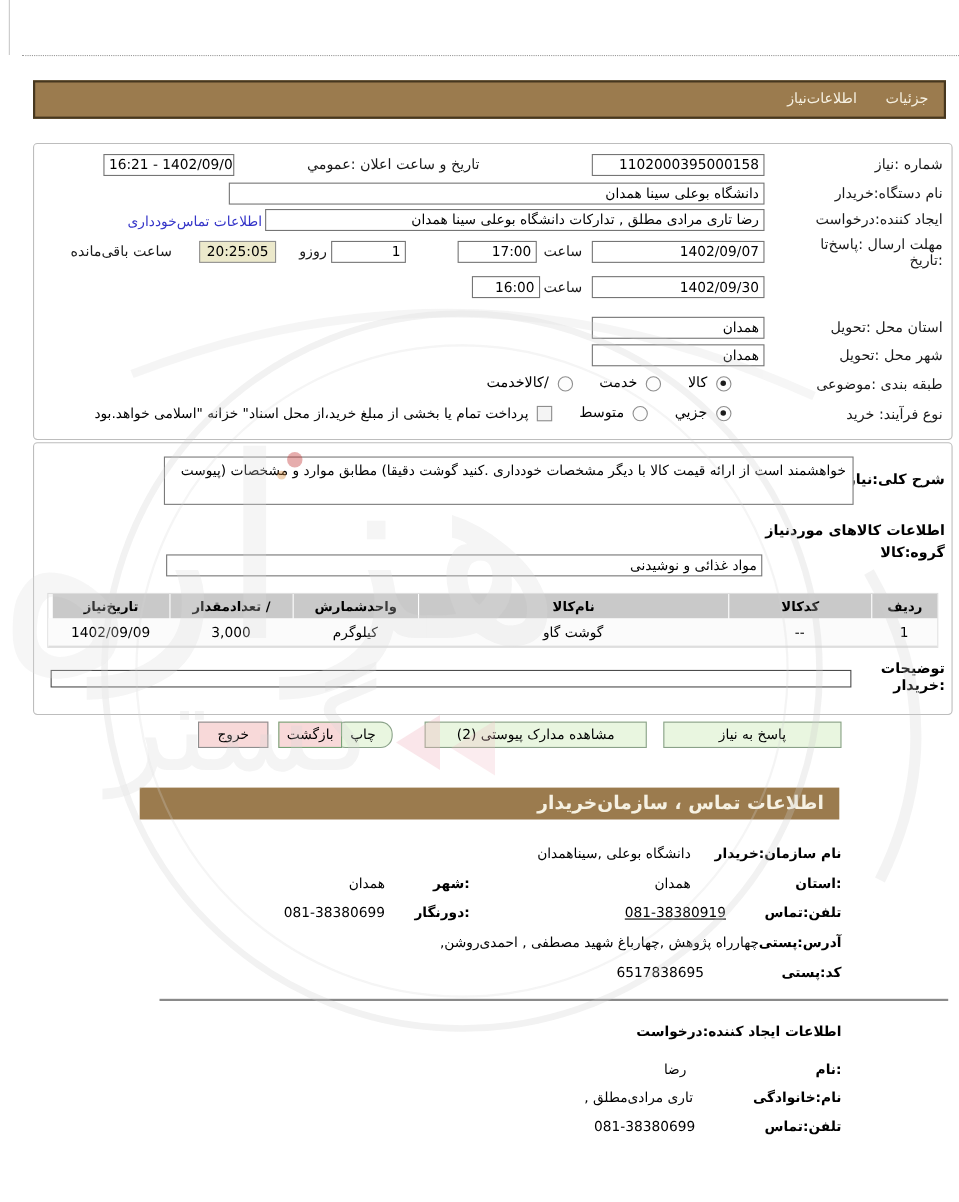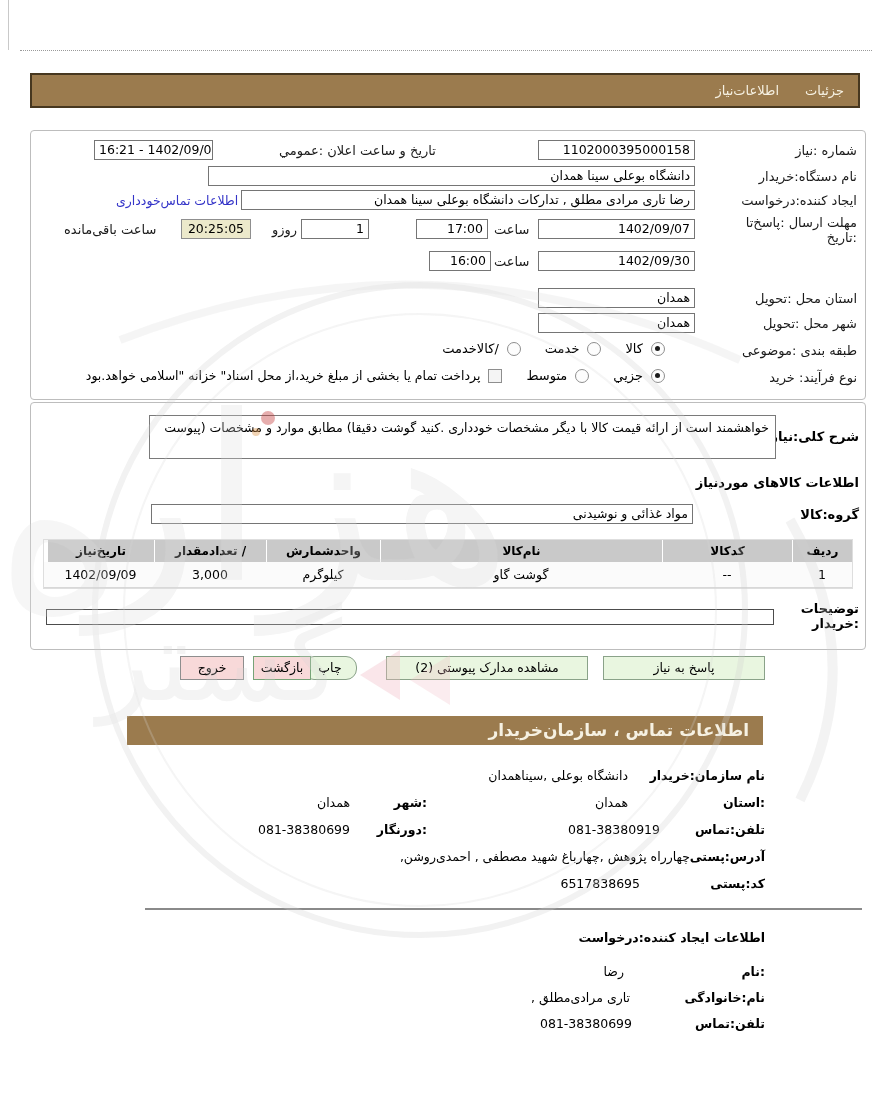--- a/index.html
+++ b/index.html
@@ -129,21 +129,21 @@
   </div>
 
   <div class="panel" style="left:30px;top:402px;width:834px;height:246px;">
 
     <span class="lbl b" style="right:6px;top:26px;">شرح کلی:نیاز</span>
     <div style="position:absolute;left:118px;top:12px;width:613px;height:38px;border:1px solid #7a7a7a;
                 background:#fff;font-size:12.5px;line-height:19px;padding:2px 6px;text-align:right;overflow:hidden;">خواهشمند است از ارائه قیمت کالا با دیگر مشخصات خودداری .کنید  گوشت دقیقا) مطابق موارد و مشخصات (پیوست</div>
 
     <span class="lbl b" style="right:6px;top:72px;">اطلاعات کالاهای موردنیاز</span>
 
-    <span class="lbl b" style="right:6px;top:104px;text-align:center;">گروه:کالا</span>
+    <span class="lbl b" style="right:6px;top:92px;text-align:center;">گروه:کالا</span>
     <div class="tb r" style="left:120px;top:101px;width:532px;">مواد غذائی و نوشیدنی</div>
 
     <div class="tablewrap" style="left:12px;top:136px;width:808px;">
       <div class="thead">
         <div class="th" style="width:59px;">ردیف</div>
         <div class="th" style="width:129px;">کدکالا</div>
         <div class="th" style="width:281px;">نام‌کالا</div>
         <div class="th" style="width:113px;">واحدشمارش</div>
         <div class="th" style="width:111px;">/ تعدادمقدار</div>
         <div class="th" style="width:106px;">تاریخ‌نیاز</div>
@@ -176,21 +176,21 @@
 
   <span class="kv-label" style="right:107px;top:768px;">نام سازمان:خریدار</span>
   <span class="kv-value" style="right:244px;top:768px;">دانشگاه بوعلی ,سیناهمدان</span>
 
   <span class="kv-label" style="right:107px;top:795px;">:استان</span>
   <span class="kv-value" style="right:244px;top:795px;">همدان</span>
   <span class="kv-label" style="right:445px;top:795px;">:شهر</span>
   <span class="kv-value" style="right:522px;top:795px;">همدان</span>
 
   <span class="kv-label" style="right:107px;top:822px;">تلفن:تماس</span>
-  <span class="kv-value" style="right:212px;top:822px;">081-38380919</span>
+  <span class="kv-value" style="right:212px;top:822px;text-decoration:underline;">081-38380919</span>
   <span class="kv-label" style="right:445px;top:822px;">:دورنگار</span>
   <span class="kv-value" style="right:522px;top:822px;">081-38380699</span>
 
   <span class="kv-label" style="right:107px;top:849px;">آدرس:پستی</span>
   <span class="kv-value" style="right:182px;top:849px;">چهارراه پژوهش ,چهارباغ شهید مصطفی , احمدی‌روشن,</span>
 
   <span class="kv-label" style="right:107px;top:876px;">کد:پستی</span>
   <span class="kv-value" style="right:232px;top:876px;">6517838695</span>
 
   <div class="abs" style="left:145px;top:908px;width:717px;height:2px;background:#8a8a8a;"></div>

